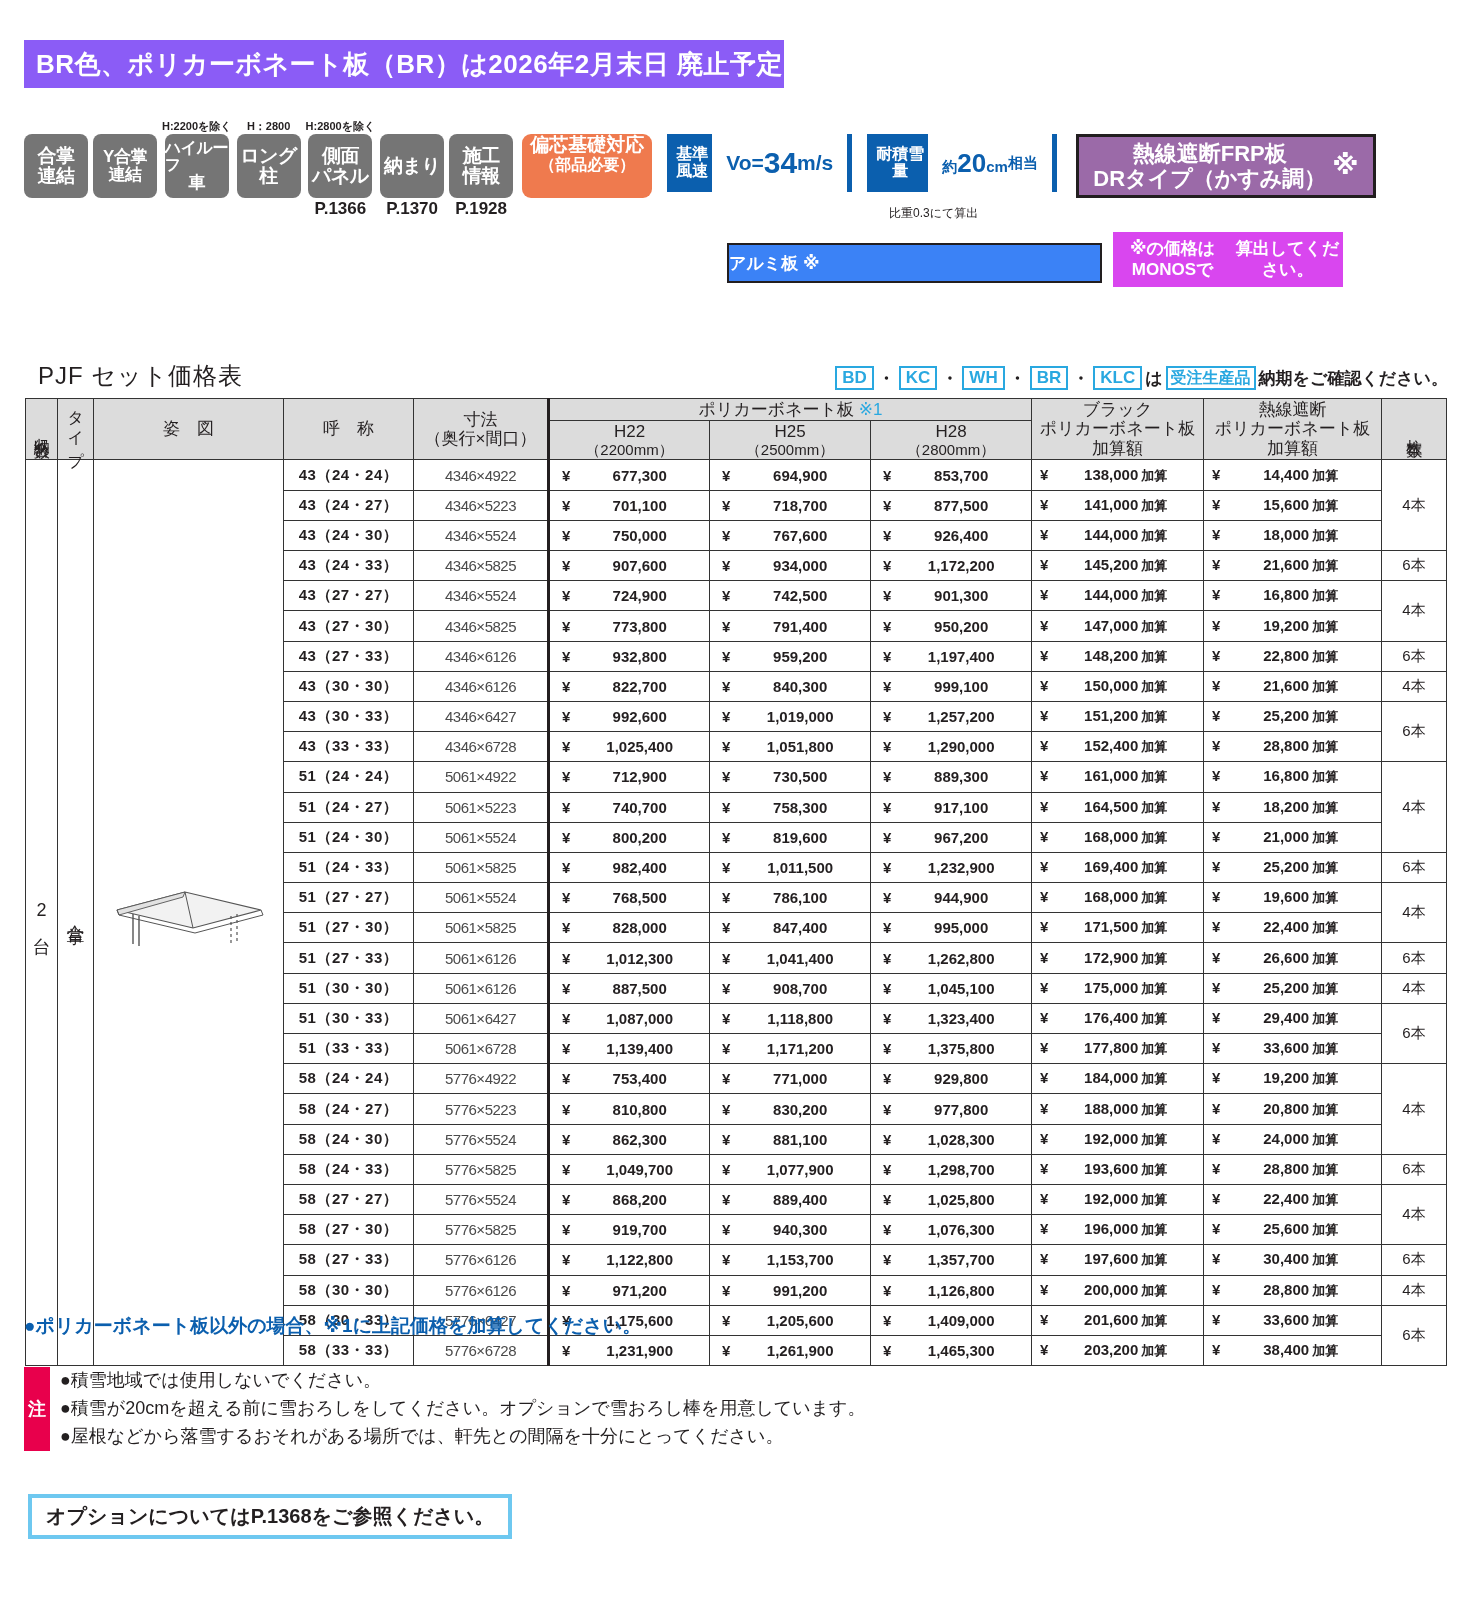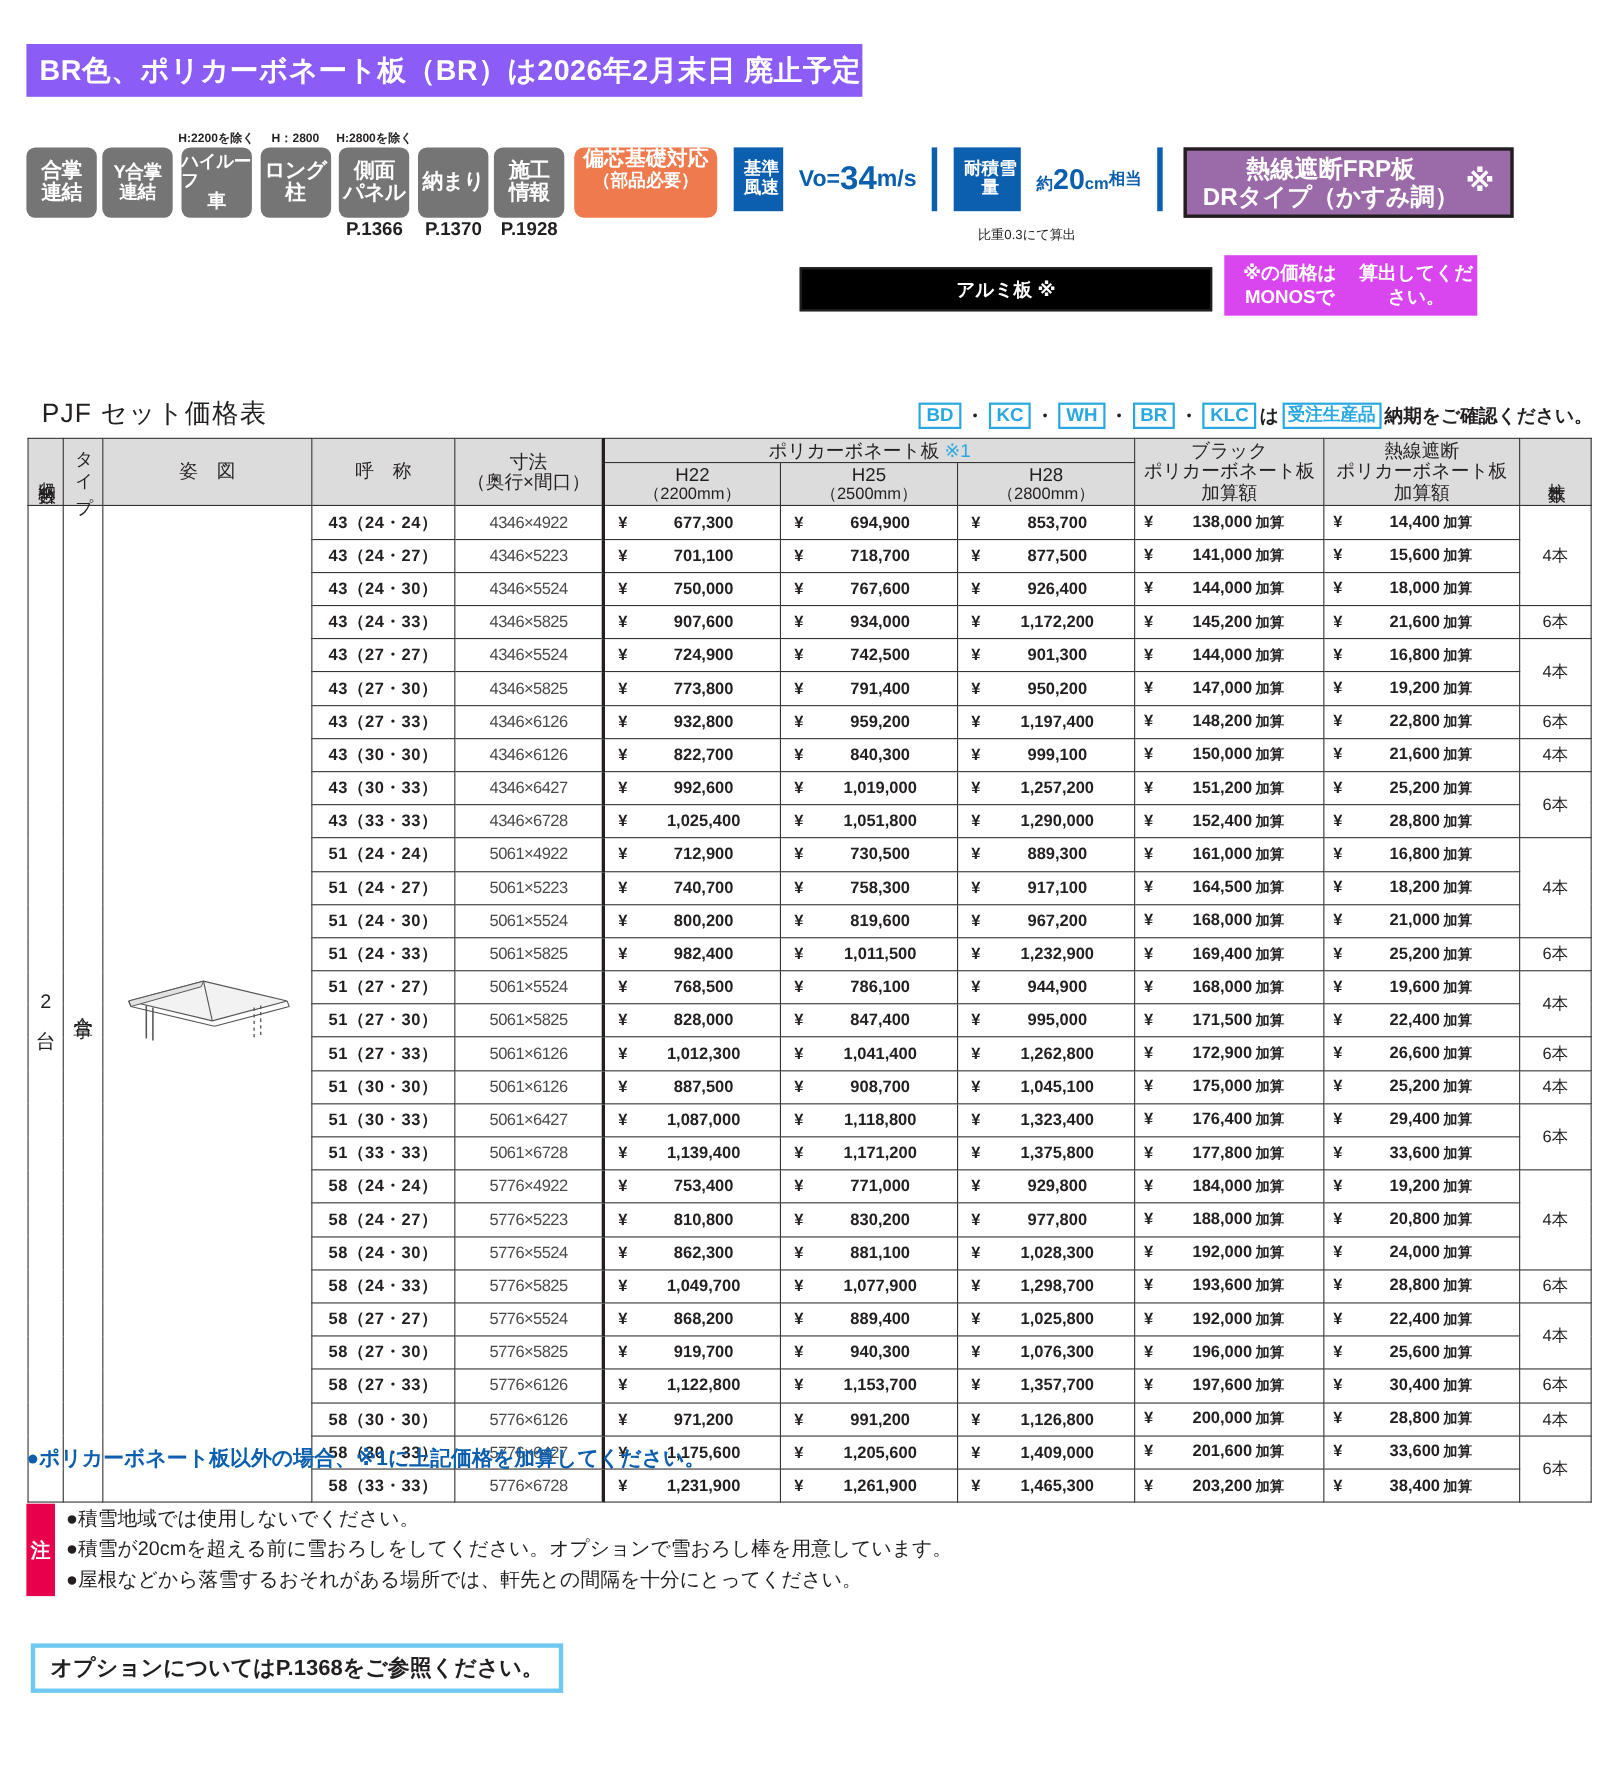--- a/index.html
+++ b/index.html
@@ -94,23 +94,23 @@
     display:flex; align-items:center; justify-content:center;
     text-align:center;
     font-size:22px; font-weight:700; line-height:1.15;
     position:relative;
   }
   .purple-main .kome { font-size:27px; margin-left:6px; }
 
   .purple-bar {
     position:absolute; left:727px; top:243px;
     width:375px; height:40px;
-    background:#000000; border:2px solid #221e1f;
+    background:#3b82f6; border:2px solid #221e1f;
     color:#fff; font-size:17px; font-weight:700;
-    display:flex; align-items:center; justify-content:center;
+    display:flex; align-items:center; 
   }
   .purple-note {
     position:absolute; left:1113px; top:232px;
     width:230px; height:55px;
     background:#d946ef; color:#fff;
     display:flex; flex-direction:row; align-items:center; justify-content:center;
     font-size:17px; font-weight:700; line-height:1.2; text-align:center;
   }
 
   

